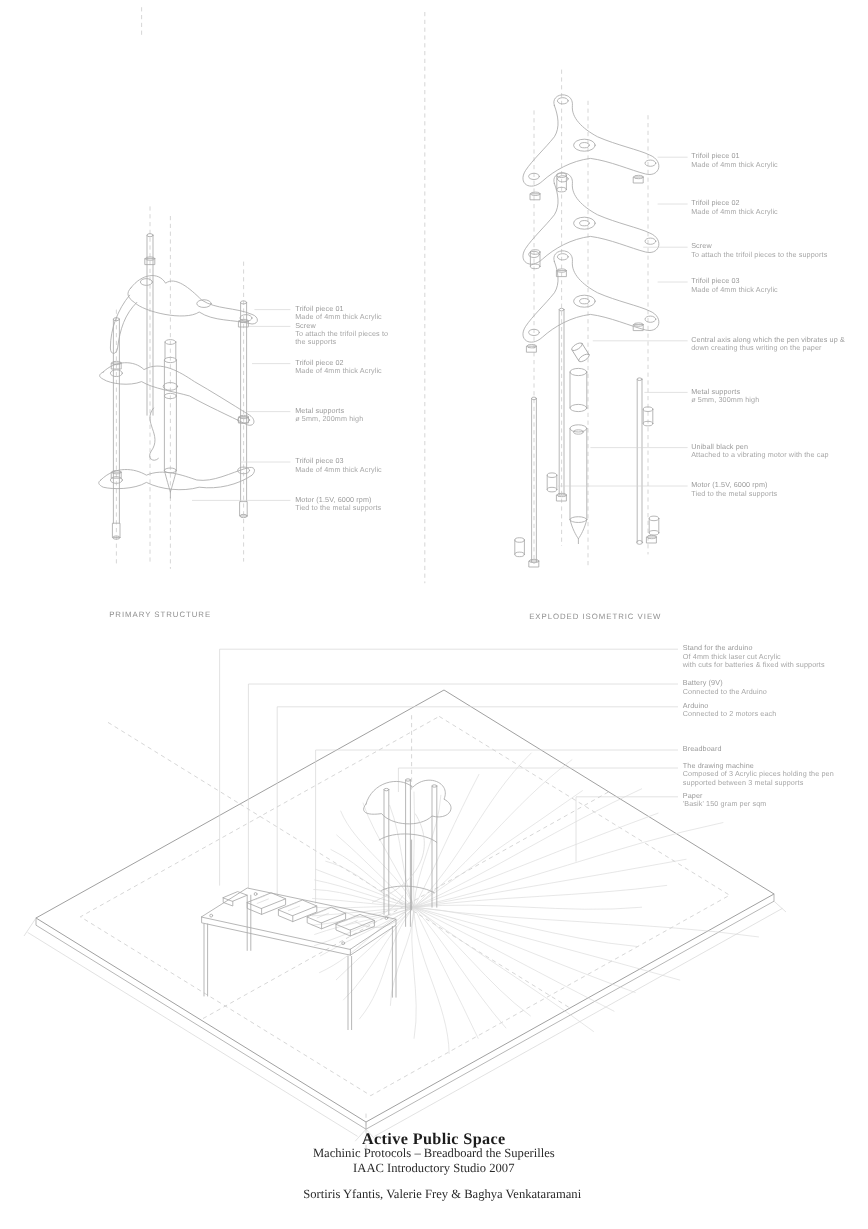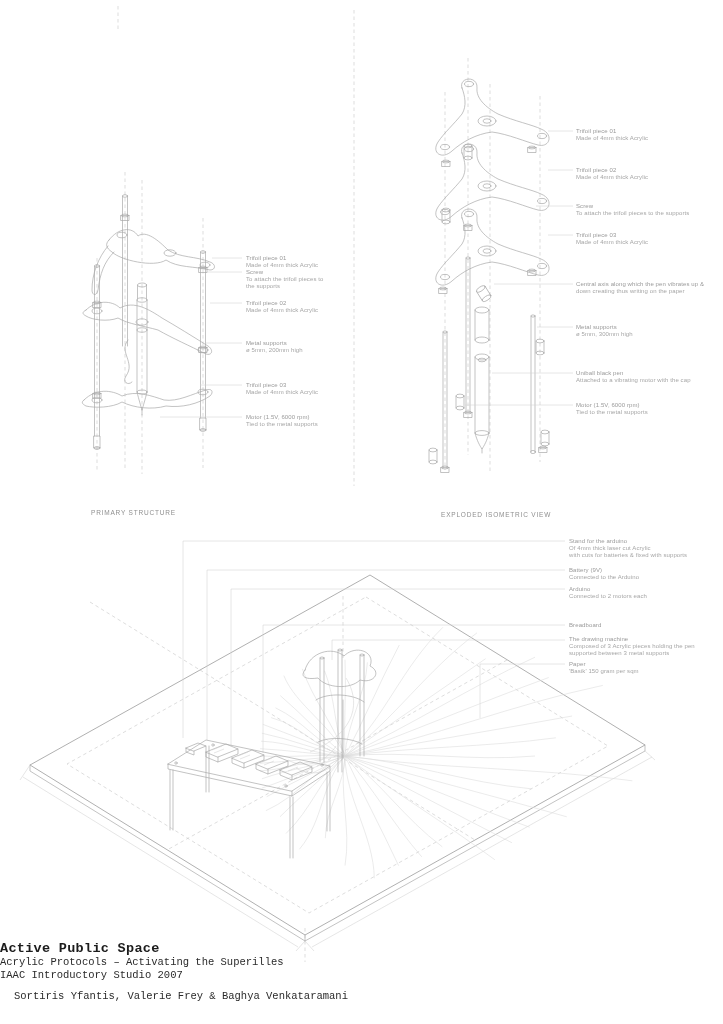--- a/index.html
+++ b/index.html
@@ -2,22 +2,22 @@
 <html><head>
 <meta charset="utf-8">
 <style>
   html,body{margin:0;padding:0;background:#ffffff;}
   #page{position:relative;width:723px;height:1024px;background:#ffffff;overflow:hidden;
         font-family:"Liberation Sans",sans-serif;}
   #art{position:absolute;left:0;top:0;}
   .ann{position:absolute;color:#a6a6a6;font-size:6px;line-height:7px;letter-spacing:.1px;white-space:nowrap;}
   .ann .t{color:#9a9a9a;}
   .seclabel{position:absolute;color:#8f8f8f;font-size:6.5px;letter-spacing:.8px;white-space:nowrap;}
-  #titleblock{position:absolute;left:0;right:16px;top:941;width:100%;
-              font-family:Liberation Mono, monospace;color:#1c1c1c;}
+  #titleblock{position:absolute;left:0;right:16px;top:941;width:100%;text-align:center;
+              font-family:Liberation Serif, serif;color:#1c1c1c;}
   #titleblock{top:941px;}
   #tb-title{font-size:13.5px;font-weight:bold;letter-spacing:.3px;line-height:15px;}
   .tb-sub{font-size:10.5px;line-height:12.5px;color:#2a2a2a;}
   #tb-authors{font-size:10.5px;margin-top:9px;color:#2a2a2a;margin-left:14px;}
   
   .ln{fill:none;stroke:#a9a9a9;stroke-width:.7;stroke-linecap:round;}
   .lnf{fill:none;stroke:#9c9c9c;stroke-width:.8;}
   .lnd{fill:none;stroke:#c6c6c6;stroke-width:.6;stroke-dasharray:3.5 3;}
   .lt{fill:none;stroke:#d2d2d2;stroke-width:.55;}
   .scr path{fill:none;stroke:#dadada;stroke-width:.55;}
@@ -364,18 +364,18 @@
   <div>Composed of 3 Acrylic pieces holding the pen</div>
   <div>supported between 3 metal supports</div>
 </div>
 <div class="ann" style="left:569px;top:661px">
   <div class="t">Paper</div>
   <div>'Basik' 150 gram per sqm</div>
 </div>
 
 <div id="titleblock">
   <div id="tb-title">Active Public Space</div>
-  <div class="tb-sub">Acrylic Protocols – Activating the Superilles</div>
+  <div class="tb-sub">Machinic Protocols – Breadboard the Superilles</div>
   <div class="tb-sub">IAAC Introductory Studio 2007</div>
   <div id="tb-authors">Sortiris Yfantis, Valerie Frey &amp; Baghya Venkataramani</div>
 </div>
 
 </div>
 
 </body></html>

